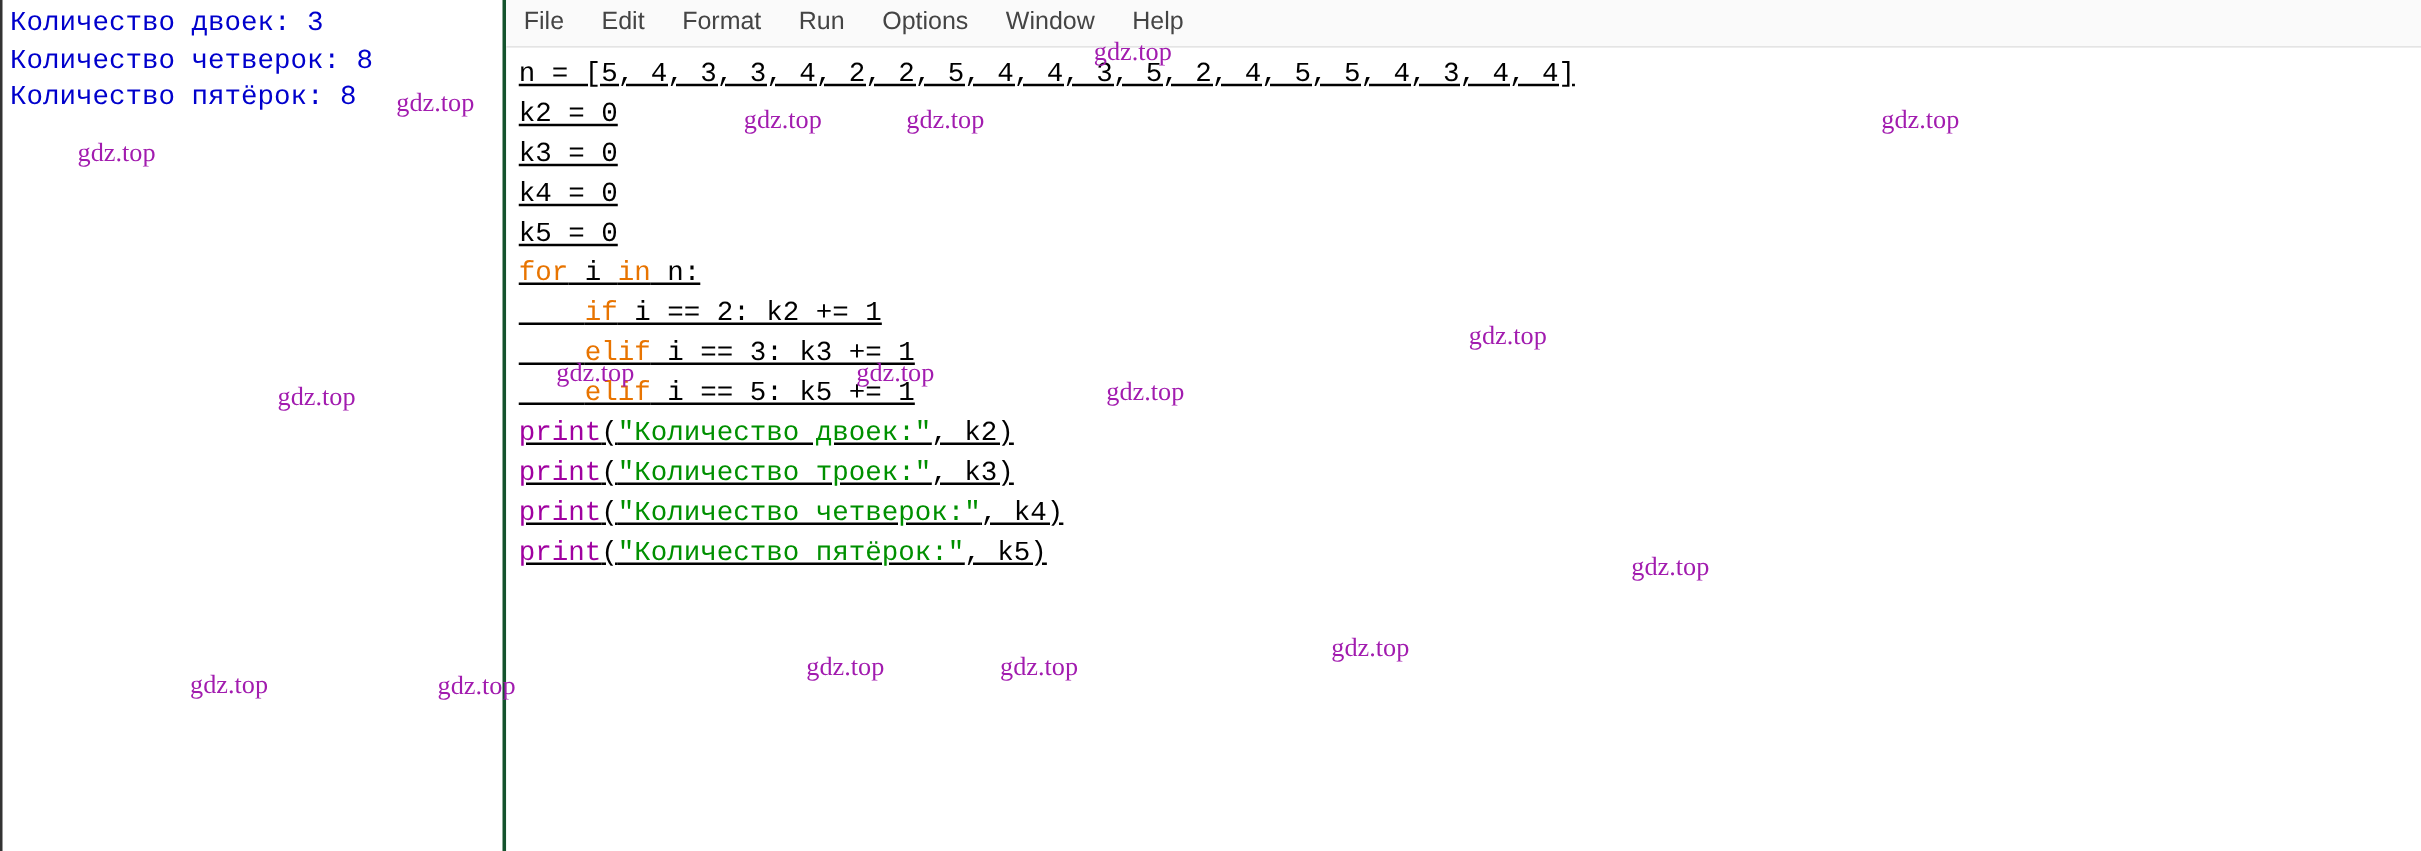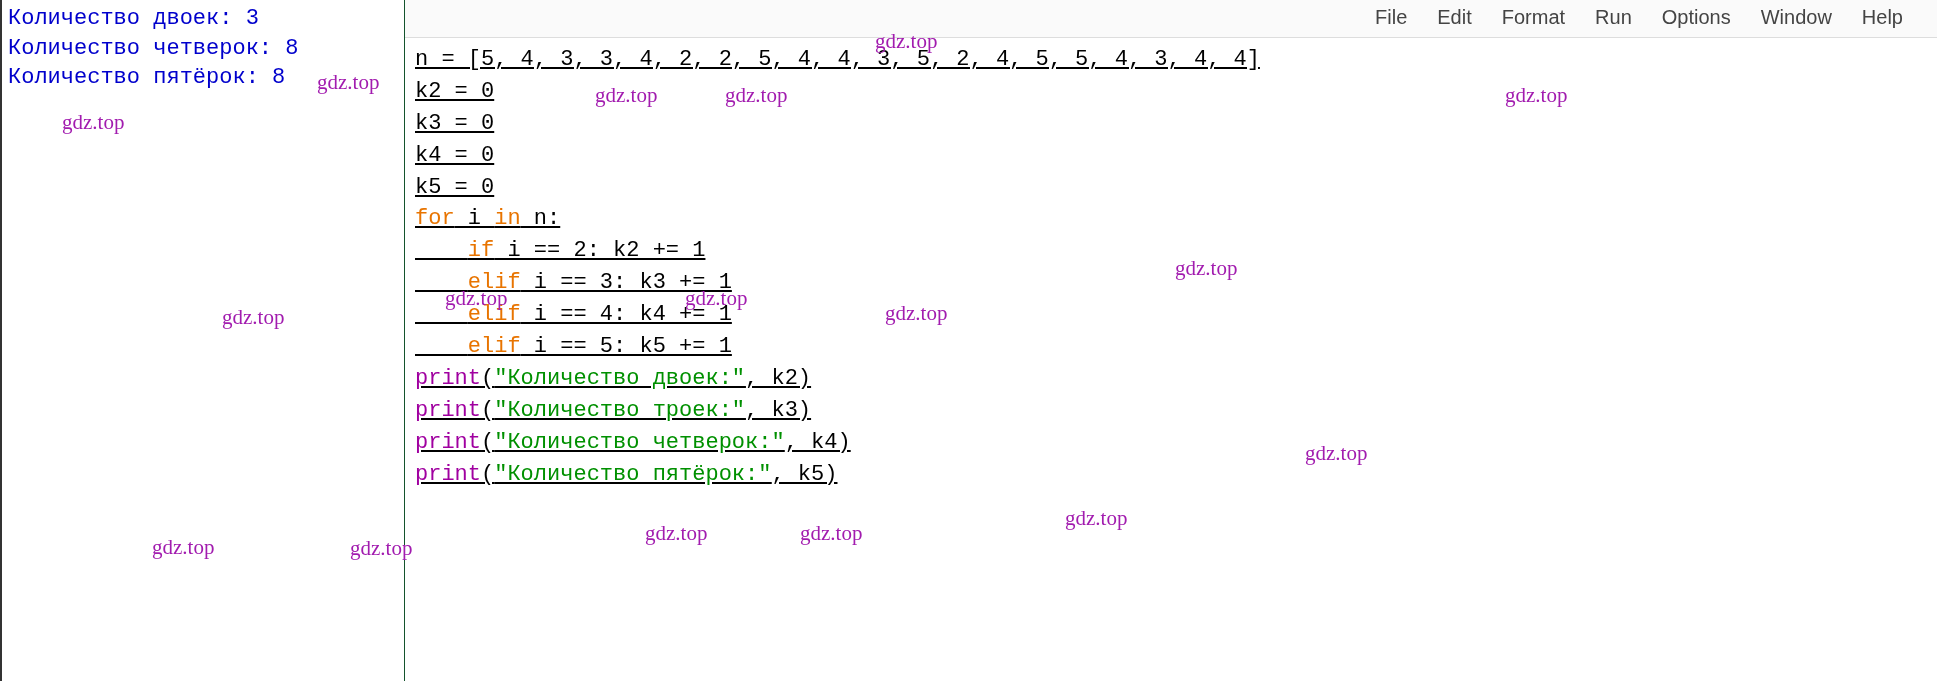--- a/index.html
+++ b/index.html
@@ -8,21 +8,21 @@
       font-size: 22px;
       background: #fff;
       display: flex;
       width: 1937px;
       height: 681px;
       overflow: hidden;
     }
     .left-pane {
       width: 405px;
       border-left: 2px solid #333;
-      border-right: 1px solid #14532d;
+      border-right: 3px solid #14532d;
       padding: 4px 6px;
       position: relative;
       background: #fff;
     }
     .output-line {
       color: #0000cc;
       line-height: 1.35;
       white-space: pre;
     }
     .right-pane {
@@ -34,21 +34,20 @@
     }
     .menubar {
       display: flex;
       gap: 0;
       padding: 4px 8px 6px 10px;
       font-family: "Segoe UI", Tahoma, sans-serif;
       font-size: 20px;
       color: #444;
       border-bottom: 1px solid #ddd;
       background: #fafafa;
-      justify-content: flex-end;
     }
     .menu-item {
       padding: 2px 16px 2px 4px;
       margin-right: 10px;
       cursor: default;
     }
     .editor {
       flex: 1;
       padding: 6px 10px;
       font-size: 22px;
@@ -96,21 +95,20 @@
 
   <div class="editor">
     <div class="code-line"><span class="tk-txt">n = [5, 4, 3, 3, 4, 2, 2, 5, 4, 4, 3, 5, 2, 4, 5, 5, 4, 3, 4, 4]</span></div>
     <div class="code-line"><span class="tk-txt">k2 = 0</span></div>
     <div class="code-line"><span class="tk-txt">k3 = 0</span></div>
     <div class="code-line"><span class="tk-txt">k4 = 0</span></div>
     <div class="code-line"><span class="tk-txt">k5 = 0</span></div>
     <div class="code-line"><span class="tk-kw">for</span><span class="tk-txt"> i </span><span class="tk-kw">in</span><span class="tk-txt"> n:</span></div>
     <div class="code-line"><span class="tk-txt">    </span><span class="tk-kw">if</span><span class="tk-txt"> i == 2: k2 += 1</span></div>
     <div class="code-line"><span class="tk-txt">    </span><span class="tk-kw">elif</span><span class="tk-txt"> i == 3: k3 += 1</span></div>
-    <div class="code-line"><span class="tk-txt">    </span><span class="tk-kw">elif</span><span class="tk-txt"> i == 4: k4 += 1</span></div>
     <div class="code-line"><span class="tk-txt">    </span><span class="tk-kw">elif</span><span class="tk-txt"> i == 5: k5 += 1</span></div>
     <div class="code-line"><span class="tk-builtin">print</span><span class="tk-txt">(</span><span class="tk-str">"Количество двоек:"</span><span class="tk-txt">, k2)</span></div>
     <div class="code-line"><span class="tk-builtin">print</span><span class="tk-txt">(</span><span class="tk-str">"Количество троек:"</span><span class="tk-txt">, k3)</span></div>
     <div class="code-line"><span class="tk-builtin">print</span><span class="tk-txt">(</span><span class="tk-str">"Количество четверок:"</span><span class="tk-txt">, k4)</span></div>
     <div class="code-line"><span class="tk-builtin">print</span><span class="tk-txt">(</span><span class="tk-str">"Количество пятёрок:"</span><span class="tk-txt">, k5)</span></div>
 
     <span class="watermark" style="left:470px; top:-12px;">gdz.top</span>
     <span class="watermark" style="left:190px; top:42px;">gdz.top</span>
     <span class="watermark" style="left:320px; top:42px;">gdz.top</span>
     <span class="watermark" style="left:1100px; top:42px;">gdz.top</span>

